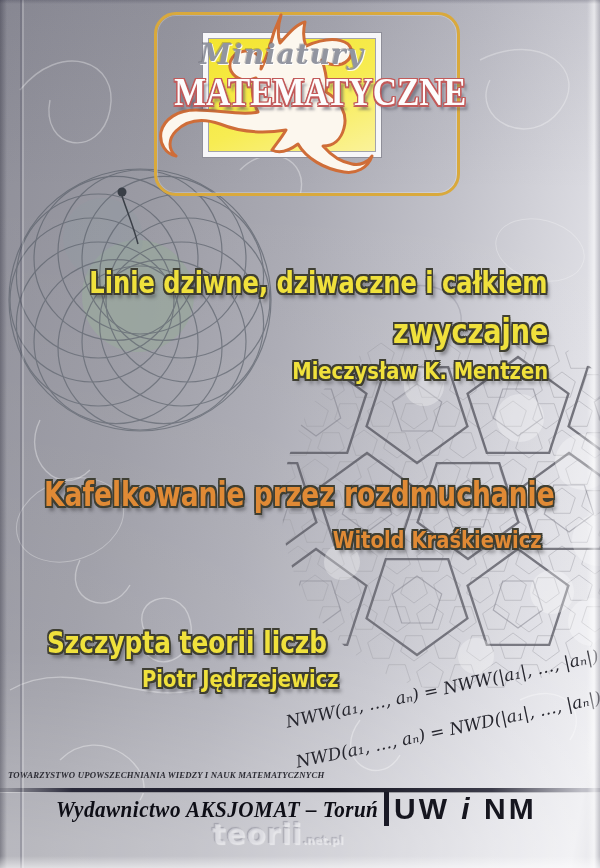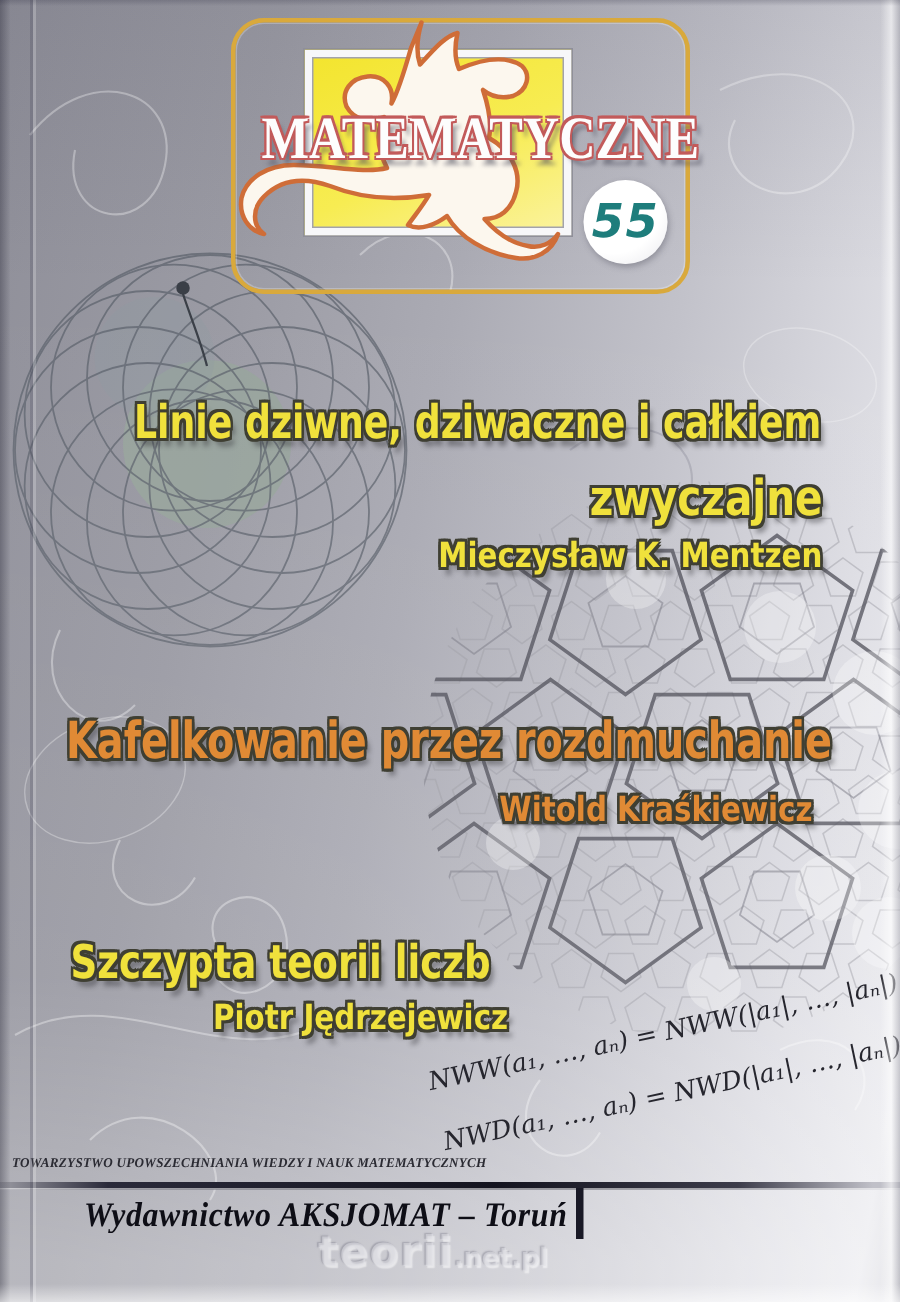--- a/index.html
+++ b/index.html
@@ -70,21 +70,21 @@
   .publisher{top:797px;left:56px;z-index:11;font-family:"Liberation Serif","DejaVu Serif",serif;
     font-weight:bold;font-style:italic;font-size:23px;color:#0e0e16;letter-spacing:.5px;
     transform:scaleX(.92);transform-origin:0 50%;}
   .orgbar{left:384px;top:792px;width:5px;height:34px;background:#191926;z-index:11;}
   .orglogo{left:394px;top:792px;z-index:11;font-family:"Liberation Sans","DejaVu Sans",sans-serif;
     font-weight:bold;font-size:30px;color:#16161f;letter-spacing:3px;}
   .orglogo .it{font-style:italic;}
   .watermark{left:212px;top:818px;z-index:12;font-weight:bold;color:rgba(225,225,232,.55);
     text-shadow:1px 1px 1px rgba(255,255,255,.55),-1px -1px 1px rgba(110,110,125,.4);}
   .watermark .wm-main{font-size:28px;letter-spacing:1px;}
-  .watermark .wm-suffix{font-size:17px;margin-top:38px;}
+  .watermark .wm-suffix{font-size:11px;margin-top:38px;}
 
   
   .left-edge{left:0;top:0;width:7px;height:868px;z-index:13;
     background:linear-gradient(to right,rgba(40,40,55,.38),rgba(40,40,55,0));}
   .spine{left:20px;top:0;width:2px;height:868px;z-index:13;background:rgba(70,70,90,.26);
     box-shadow:2px 0 0 rgba(255,255,255,.22);}
   .right-edge{right:0;top:0;width:13px;height:868px;z-index:13;
     background:linear-gradient(to left,rgba(150,150,160,.45),rgba(255,255,255,.55) 45%,rgba(255,255,255,0));}
   .top-edge{left:0;top:0;width:600px;height:4px;z-index:13;
     background:linear-gradient(to bottom,rgba(40,40,60,.22),rgba(40,40,60,0));}
@@ -319,59 +319,60 @@
         <circle cx="476" cy="656" r="18" fill="rgba(255,255,255,.3)"></circle>
         <circle cx="424" cy="386" r="20" fill="rgba(255,255,255,.3)"></circle>
         <circle cx="342" cy="562" r="18" fill="rgba(255,255,255,.3)"></circle>
       </g>
     </svg>
 
   <div class="shade"></div>
 
   <div class="abs gold-frame"></div>
   <div class="abs logo-box"></div>
+  <div class="abs miniatury">Miniatury</div>
 
   <svg class="layer kanga" width="600" height="868" viewBox="0 0 600 868">
     <path fill="#fcf7ee" stroke="#cf6d38" stroke-width="3" stroke-linejoin="round" stroke-linecap="round" d="
       M281,15 C278,25 277,34 280,43
       C290,32 297,24 305,22 C303,31 303,39 306,46
       C320,40 336,36 348,44 C354,50 352,60 342,64
       C334,66 327,64 322,60 C326,72 328,82 326,92
       C340,100 348,114 344,128 C341,140 333,146 323,146
       C330,154 340,162 352,164 C360,166 368,162 372,156
       C368,168 356,174 344,172 C324,169 306,158 298,144
       C290,150 280,154 272,150 C277,143 282,137 286,130
       C262,134 240,132 220,124 C200,117 186,121 176,131
       C168,139 168,150 176,156 C166,154 159,144 161,132
       C164,119 178,110 196,110 C220,110 242,116 258,112
       C252,100 250,88 256,78 C246,82 236,80 231,71
       C227,61 234,52 245,51 C256,50 263,58 261,69
       C266,60 270,46 274,32 Z"></path>
   </svg>
 
   <div class="abs matematyczne">MATEMATYCZNE</div>
-  <div class="abs issue-badge">55</div>
 
   <div class="abs ctitle t-yellow outl a1l1">Linie dziwne, dziwaczne i całkiem</div>
   <div class="abs ctitle t-yellow outl a1l2">zwyczajne</div>
   <div class="abs cauthor t-yellow outl a1au">Mieczysław K. Mentzen</div>
 
   <div class="abs ctitle t-orange outl a2ti">Kafelkowanie przez rozdmuchanie</div>
   <div class="abs cauthor t-orange outl a2au">Witold Kraśkiewicz</div>
 
   <div class="abs ctitle t-yellow outl a3ti">Szczypta teorii liczb</div>
   <div class="abs cauthor t-yellow outl a3au">Piotr Jędrzejewicz</div>
 
   <div class="abs formula f1">NWW(a₁, …, aₙ) = NWW(|a₁|, …, |aₙ|)</div>
   <div class="abs formula f2">NWD(a₁, …, aₙ) = NWD(|a₁|, …, |aₙ|)</div>
 
   <div class="abs society">TOWARZYSTWO UPOWSZECHNIANIA WIEDZY I NAUK MATEMATYCZNYCH</div>
   <div class="abs rule"></div>
   <div class="abs publisher">Wydawnictwo AKSJOMAT – Toruń</div>
   <div class="abs orgbar"></div>
+  <div class="abs orglogo"><span>UW</span> <span class="it">i</span> <span>NM</span></div>
 
   <div class="abs watermark"><span class="wm-main">teorii</span><span class="wm-suffix">.net.pl</span></div>
 
   <div class="abs left-edge"></div>
   <div class="abs spine"></div>
   <div class="abs right-edge"></div>
   <div class="abs top-edge"></div>
   <div class="abs bottom-edge"></div>
 </div>
 

